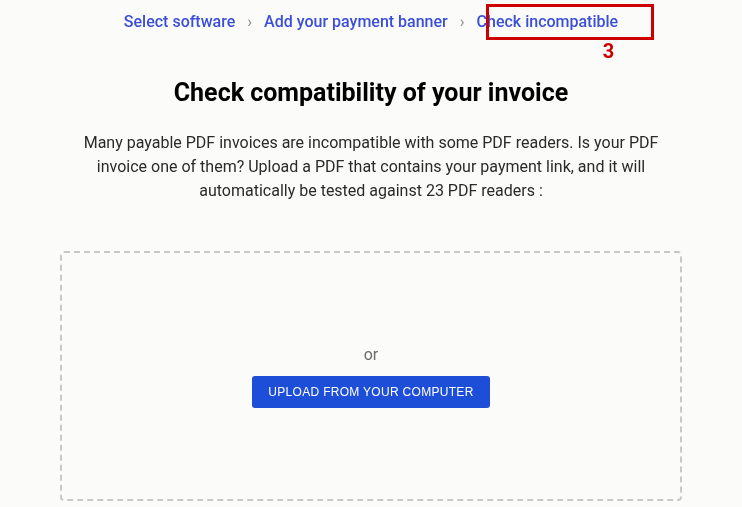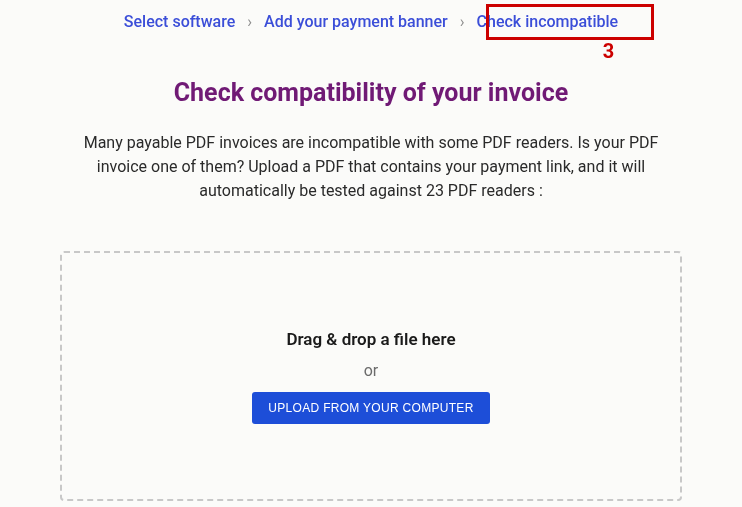--- a/index.html
+++ b/index.html
@@ -47,21 +47,21 @@
       color: #cc0000;
       font-size: 20px;
       font-weight: bold;
       margin-left: 475px;
       margin-bottom: 15px;
     }
     .title {
       text-align: center;
       font-size: 25px;
       font-weight: 700;
-      color: #701a75;
+      color: #000000;
       margin-bottom: 24px;
     }
     .description {
       text-align: center;
       font-size: 16px;
       color: #2a2a2a;
       line-height: 1.5;
       max-width: 620px;
       margin: 0 auto 48px auto;
       padding: 0 10px;
@@ -110,16 +110,15 @@
   <div class="highlight-box"></div>
 </div>
 
 <div class="annotation">3</div>
 
 <h1 class="title">Check compatibility of your invoice</h1>
 
 <p class="description">Many payable PDF invoices are incompatible with some PDF readers. Is your PDF invoice one of them? Upload a PDF that contains your payment link, and it will automatically be tested against 23 PDF readers :</p>
 
 <div class="drop-zone">
-  <div class="drop-text">Drag &amp; drop a file here</div>
   <div class="or-text">or</div>
   <button class="upload-btn">UPLOAD FROM YOUR COMPUTER</button>
 </div>
 
 </body></html>

